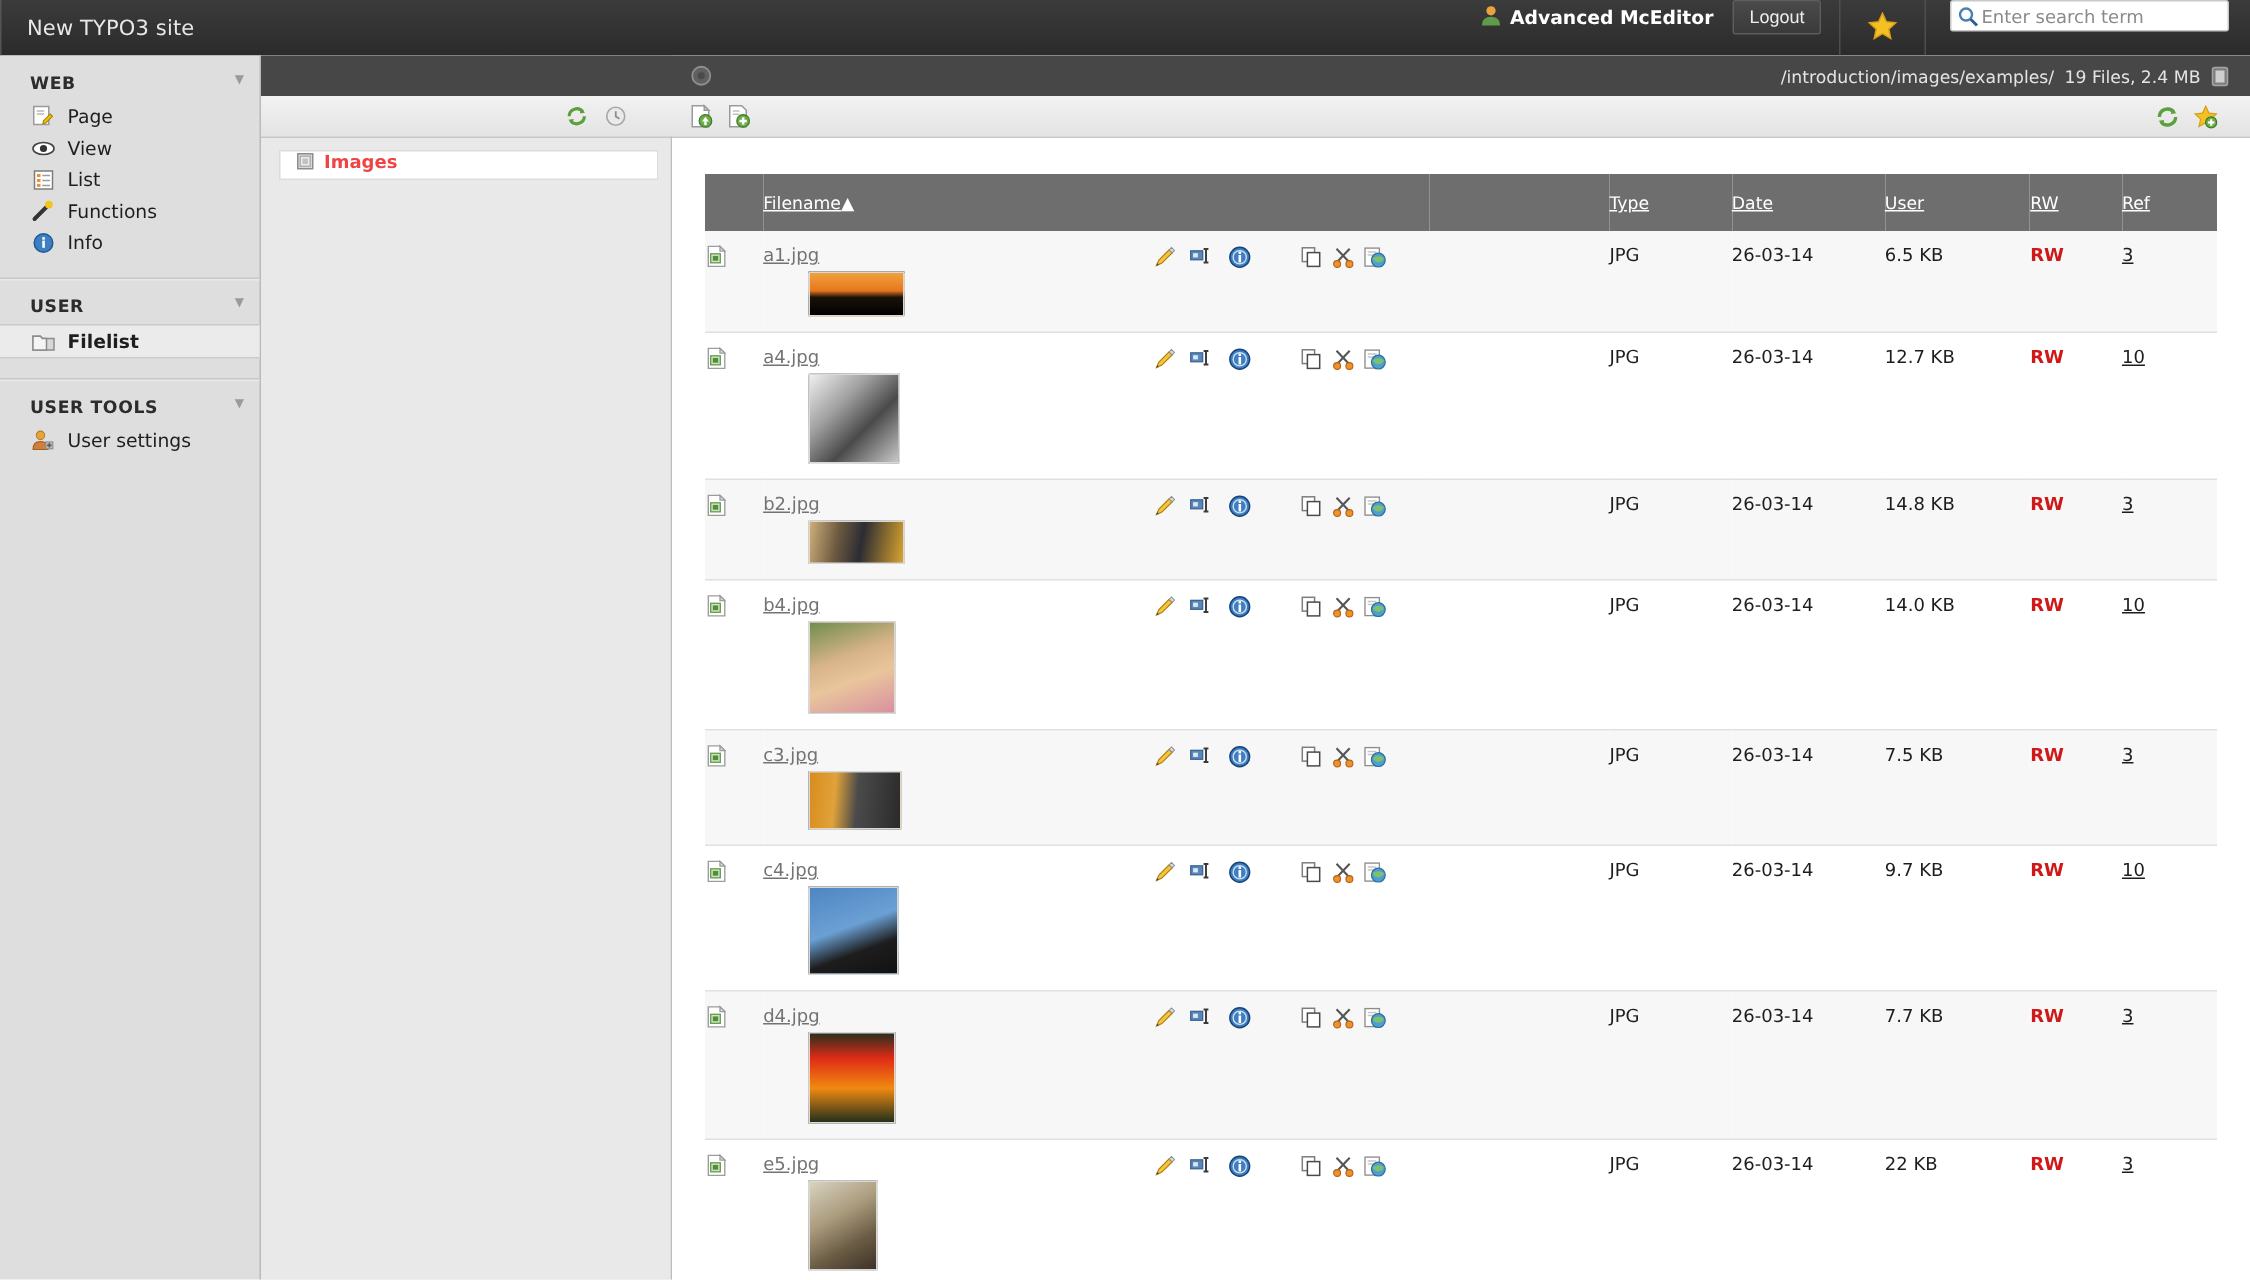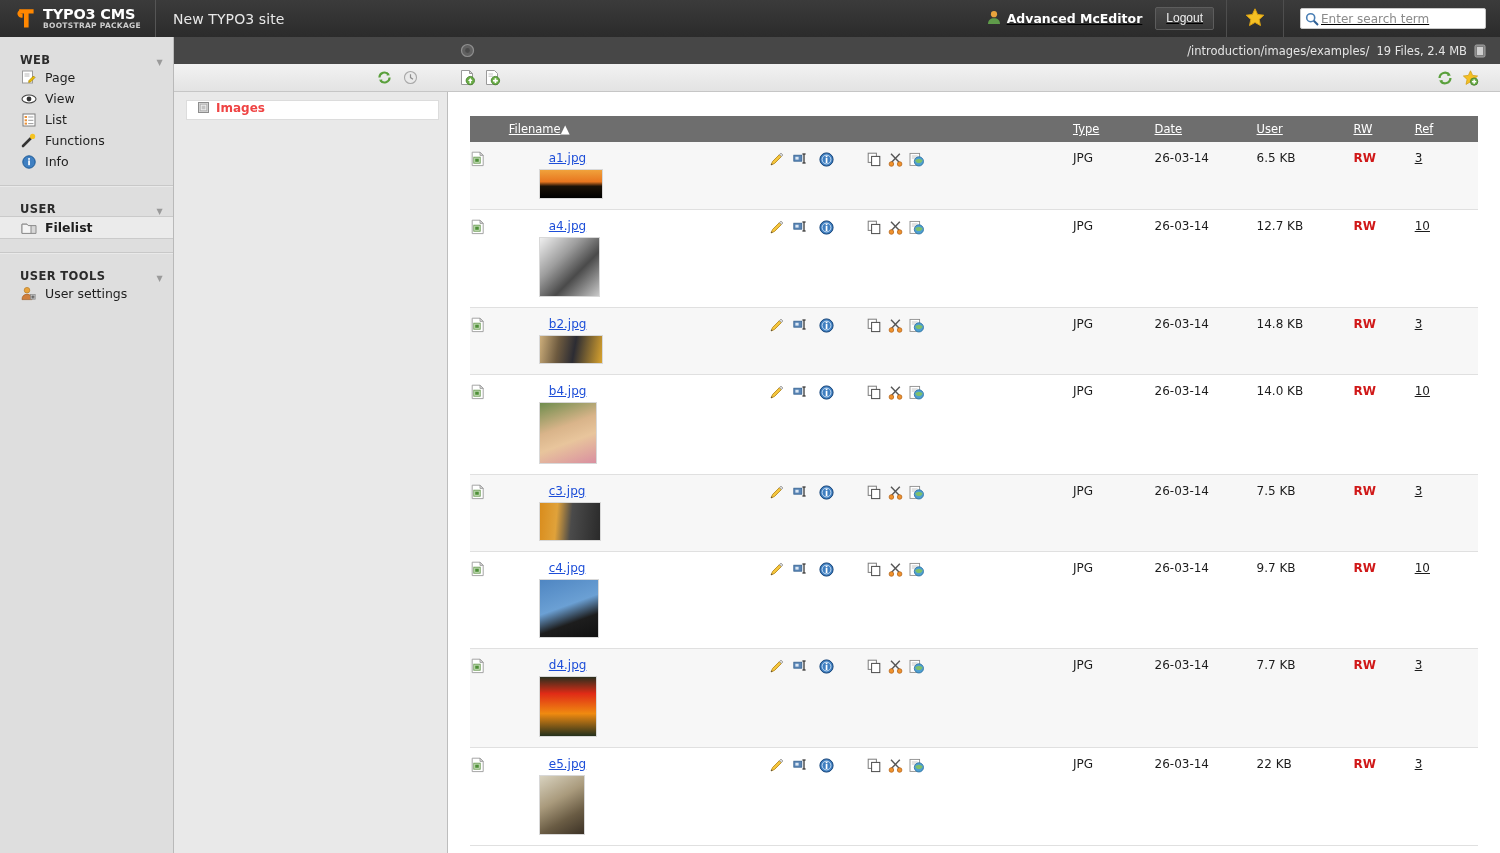--- a/index.html
+++ b/index.html
@@ -39,21 +39,21 @@
   }
   #logo-divider {
     width: 1px; height: 37px;
     background: #555; margin-right: 0;
   }
   #site-title {
     color: #e8e8e8; font-size: 14px;
     padding-left: 17px; letter-spacing: 0.1px;
   }
   #topbar-right {
-    margin-left: auto; display: flex; align-items: center; height: 37px; text-decoration: underline;
+    margin-left: auto; display: flex; align-items: flex-start; height: 37px;
   }
   #user-area { display: flex; align-items: center; padding-right: 12px; }
   .user-icon { margin-right: 6px; display: block; }
   #username {
     color: #fff; font-weight: bold; font-size: 12.5px; margin-right: 13px;
   }
   #logout-btn {
     background: linear-gradient(to bottom, #4a4a4a, #3a3a3a);
     border: 1px solid #5d5d5d; border-radius: 2px;
     color: #eee; font-size: 12px;
@@ -81,21 +81,21 @@
   #search-input::placeholder { color: #8a8a8a; opacity: 1; }
 
   
   #modulemenu {
     position: absolute; top: 37px; left: 0;
     width: 174px; height: 816px;
     background: #dedede;
     border-right: 1px solid #b9b9b9;
   }
   .mod-section-head {
-    display: flex; align-items: flex-end;
+    display: flex; align-items: flex-start;
     height: 30px; padding: 11px 10px 0 20px;
     font-size: 11.5px; font-weight: bold; color: #2c2c2c;
     letter-spacing: 0.4px;
     cursor: pointer;
   }
   .mod-section-head .caret {
     margin-left: auto; color: #9a9a9a; font-size: 8px;
   }
   .mod-item {
     display: flex; align-items: center;
@@ -197,21 +197,21 @@
   #page-title {
     font-size: 27px; color: #3c3c3c; font-weight: normal;
     margin: 0 0 26px 0; letter-spacing: 0.2px;
   }
 
   
   table#filetable {
     width: 1008px; border-collapse: collapse;
     table-layout: fixed;
   }
-  #filetable thead tr { background: #6e6e6e; height: 26px; margin-top: 28px; }
+  #filetable thead tr { background: #6e6e6e; height: 38px; margin-top: 28px; }
   #filetable thead th {
     color: #fff; font-size: 11.5px; font-weight: normal;
     text-align: left; padding: 0;
     vertical-align: middle;
   }
   #filetable thead th a {
     color: #fff; text-decoration: underline; cursor: pointer;
   }
   .col-icon   { width: 38px; }
   .col-name   { width: 250px; }
@@ -230,22 +230,22 @@
   #filetable tbody tr.odd { background: #f7f7f7; }
   #filetable tbody tr.even { background: #ffffff; }
   #filetable tbody td {
     padding: 9px 0 10px 0;
     font-size: 12px; color: #1d1d1d;
     vertical-align: top;
   }
   td.c-icon { padding-left: 12px; }
   td.c-name { padding-left: 0; }
   .fname {
-    color: #1d4ed8; text-decoration: underline; cursor: pointer;
-    font-size: 12px; display: inline-block; margin-bottom: 4px; margin-left: 40px;
+    color: #737373; text-decoration: underline; cursor: pointer;
+    font-size: 12px; display: inline-block; margin-bottom: 4px;
   }
   .thumb {
     display: block; margin-left: 30px;
     border: 1px solid #d8d8d8;
     background: #ddd;
   }
   .ctrl-icons { display: flex; align-items: flex-start; gap: 0; padding-top: 1px; }
   .ctrl-icons .ci {
     display: flex; align-items: center; justify-content: center;
     cursor: pointer;
@@ -262,32 +262,20 @@
   .cell-ref a {
     color: #1d1d1d; text-decoration: underline; cursor: pointer;
   }
   td.c-type, td.c-date, td.c-size, td.c-rw, td.c-ref { padding-top: 9px; }
 </style>
 </head>
 <body>
 
 <div id="topbar">
 
-  <div id="logo-block">
-    <span class="t3-mark">
-      <svg width="20" height="21" viewBox="0 0 20 21">
-        <path d="M3.2 1.2 L17.6 1.2 L17.6 5.6 L12.6 5.6 L12.6 19.4 L8.0 19.4 L8.0 5.6 L3.2 5.6 Z" fill="#ff8700"></path>
-        <path d="M4.6 1.4 C2.2 2.6 0.9 4.7 1.6 6.8 C2.4 9.2 5.0 10.4 6.6 9.6 L6.6 5.4 L4.6 5.4 Z" fill="#ff8700"></path>
-      </svg>
-    </span>
-    <span class="logo-text">
-      <div class="logo-main">TYPO3 CMS</div>
-      <div class="logo-sub">BOOTSTRAP PACKAGE</div>
-    </span>
-  </div>
 
   <div id="logo-divider"></div>
 
   <div id="site-title">New TYPO3 site</div>
 
   <div id="topbar-right">
 
     <div id="user-area">
       <span class="user-icon">
         <svg width="14" height="15" viewBox="0 0 14 15">

